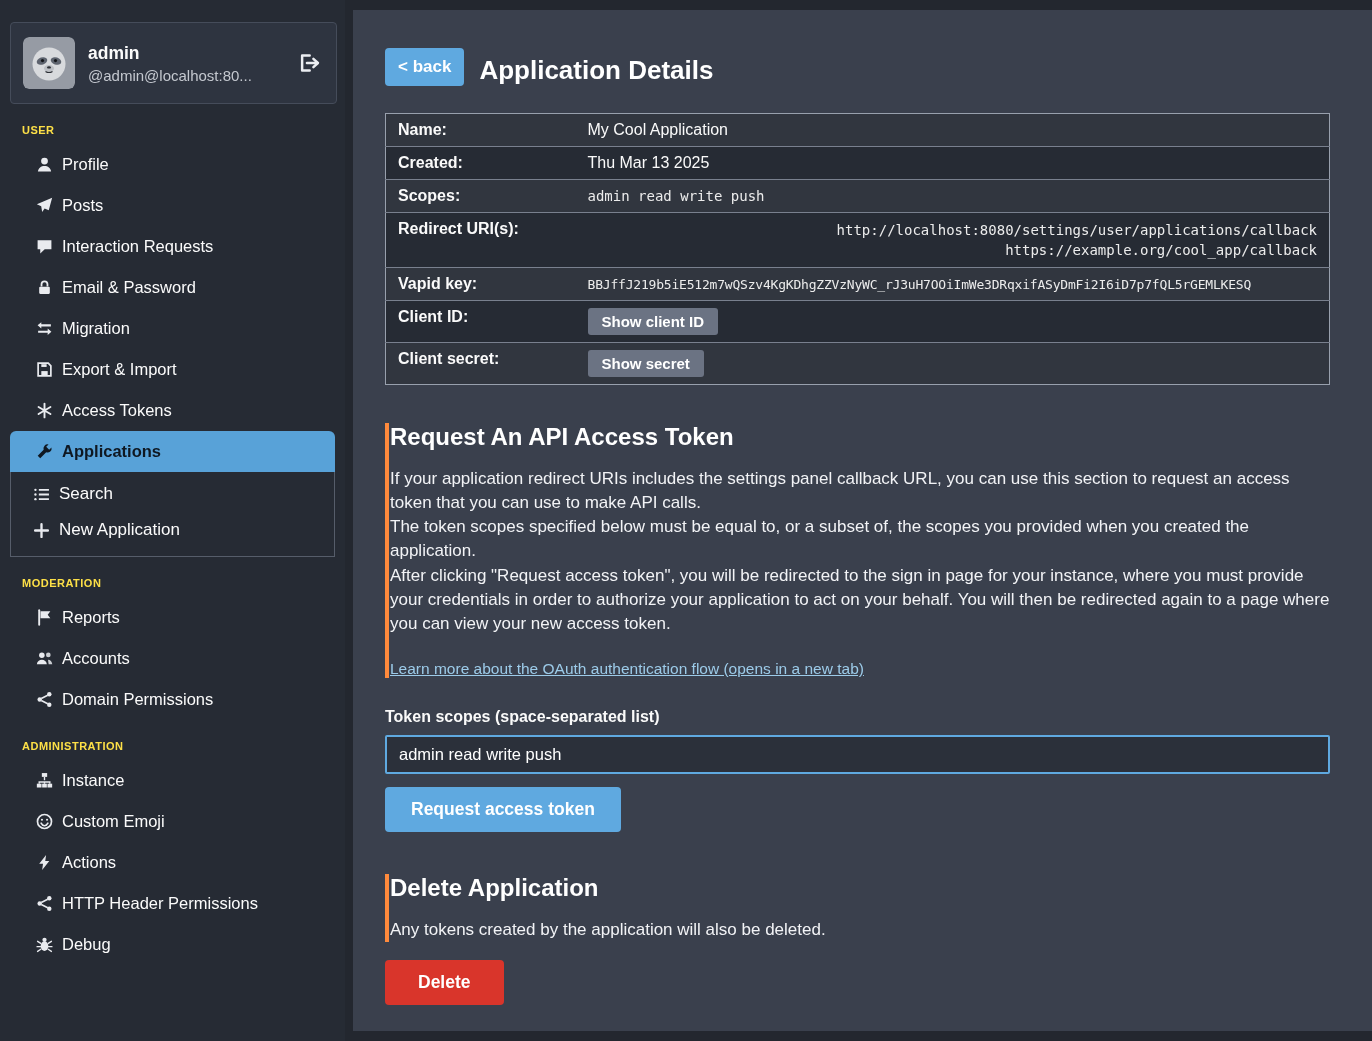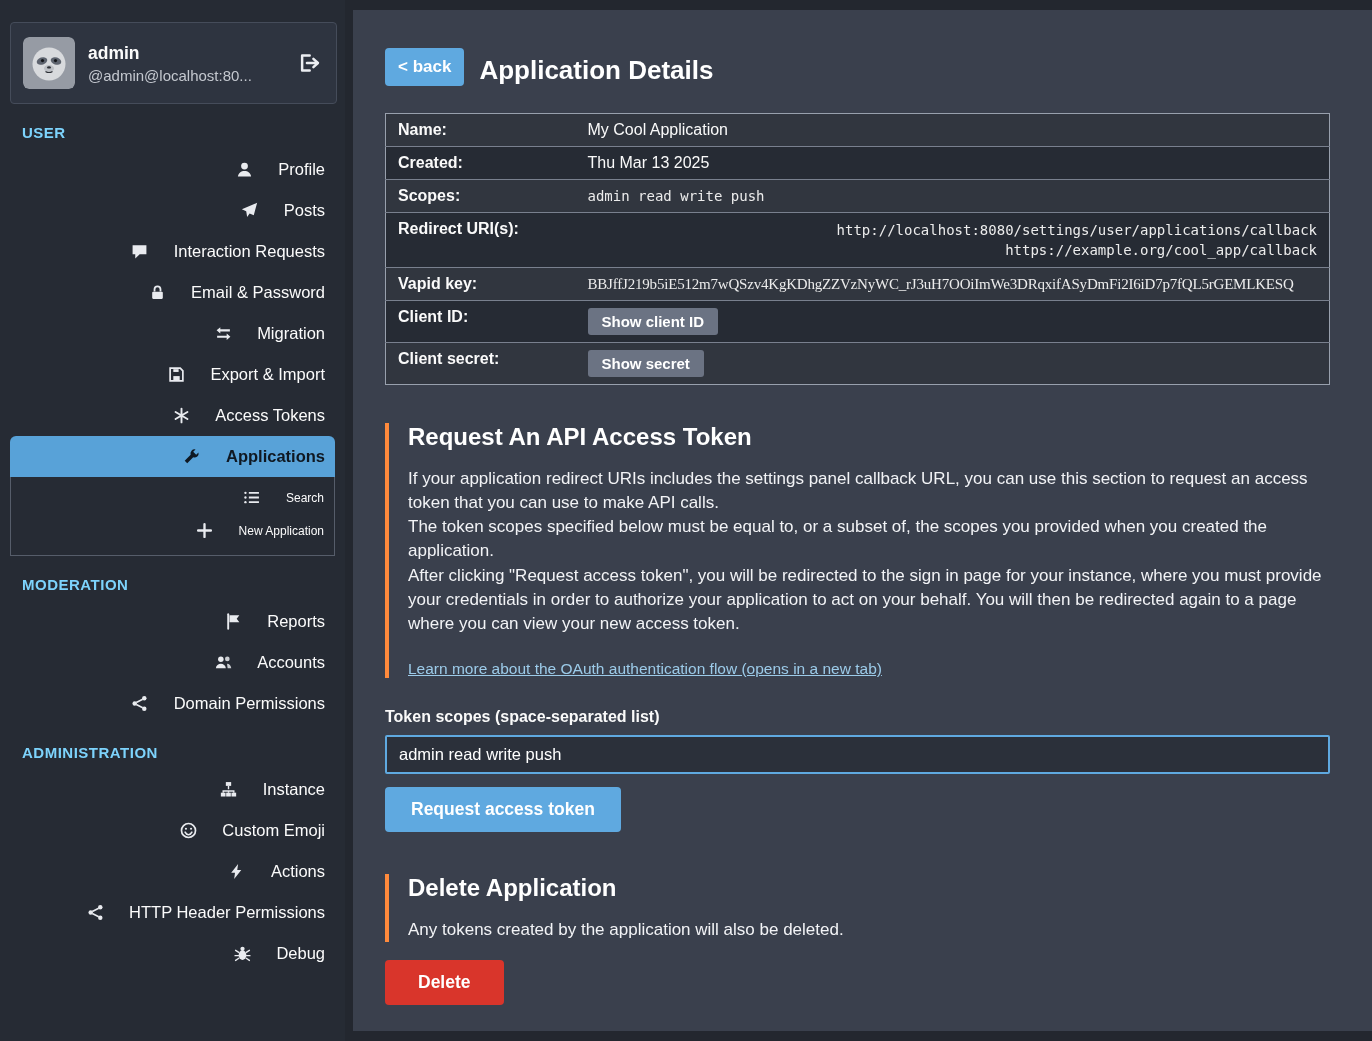--- a/index.html
+++ b/index.html
@@ -31,44 +31,43 @@
   .avatar { width:52px; height:52px; border-radius:6px; overflow:hidden; flex:0 0 52px; }
   .avatar svg { display:block; }
   .user-meta { min-width:0; }
   .user-name { font-weight:bold; font-size:17.5px; }
   .user-handle { color:#c4c8cf; font-size:15px; margin-top:3px;
     white-space:nowrap; overflow:hidden; text-overflow:ellipsis; max-width:176px; }
   .logout { margin-left:auto; color:#eceef2; padding:4px; cursor:pointer; }
   .logout svg { width:22px; height:22px; display:block; }
 
   .section-label {
-    color:#7dd3fc; font-weight:bold; font-size:15px;
+    color:#fde047; font-weight:bold; font-size:11px;
     letter-spacing:.5px; margin:20px 0 8px 22px;
   }
   .nav-item {
-    display:flex; align-items:center; gap:24px;
+    display:flex; align-items:center; gap:8px;
     margin:0 10px;
     padding:11px 10px 11px 24px;
     font-size:16.5px; color:#fbfbfb;
     cursor:pointer;
-    justify-content:flex-end;
   }
   .nav-item.active {
     background:#58a2d8; color:#0f1822; font-weight:bold;
     border-radius:6px 6px 0 0;
   }
   .nav-item.active .icon { color:#0f1822; }
   .icon { width:20px; display:flex; justify-content:center; color:#e9ebef; flex:0 0 20px; }
   .icon svg { width:17px; height:17px; display:block; }
   .submenu {
     margin:0 10px 2px 10px;
     border:1px solid #565d6a; border-top:none;
     padding:4px 0 8px;
   }
-  .submenu .nav-item { margin:0; padding:8px 10px 8px 20px; font-size:12px; }
+  .submenu .nav-item { margin:0; padding:8px 10px 8px 20px; font-size:17px; }
 
   
   .main-col { flex:1; padding:10px 0 10px 8px; background:#23272f; display:flex; }
   .panel {
     flex:1; background:#3a404d;
     padding:38px 42px 0 32px;
     overflow:hidden;
   }
   .page-header { display:flex; align-items:flex-end; gap:15px; margin-bottom:27px; }
   .btn {
@@ -83,31 +82,31 @@
     width:100%; border-collapse:collapse;
     border:1px solid #98a0ad;
     font-size:16px;
   }
   table.details tr:nth-child(odd)  { background:#31363f; }
   table.details tr:nth-child(even) { background:#262b34; }
   table.details td { padding:7px 12px; border-bottom:1px solid #79808e; vertical-align:top; }
   table.details tr:last-child td { border-bottom:none; }
   td.row-label { font-weight:bold; width:190px; white-space:nowrap; }
   .mono { font-family:"DejaVu Sans Mono", monospace; font-size:14px; color:#ececec; }
-  .mono.small { font-size:15px; letter-spacing:-0.2px;font-family:Liberation Serif, serif; }
+  .mono.small { font-size:13px; letter-spacing:-0.2px; }
   .mono-line { font-family:"DejaVu Sans Mono", monospace; font-size:14px; color:#ececec; padding:2px 0;text-align:right; }
   a.table-link { color:#85c0e9; }
   .btn-gray {
     background:#6b7383; color:#fff; font-size:15px;
     padding:5px 14px; border-radius:3px;
   }
 
   .callout {
     border-left:4px solid #ff8a3c;
-    padding-left:19px;
+    padding-left:1px;
     margin-top:38px;
   }
   .callout h2 { margin:0 0 16px; font-size:24px; font-weight:bold; color:#fff; }
   .callout p { margin:0; font-size:17px; line-height:1.42; color:#f2f3f6; }
   a.oauth-link {
     display:inline-block; margin-top:24px;
     color:#9ccbe9; font-size:15.5px;
   }
 
   .form-label { display:block; font-weight:bold; font-size:16px; margin:30px 0 9px; }

